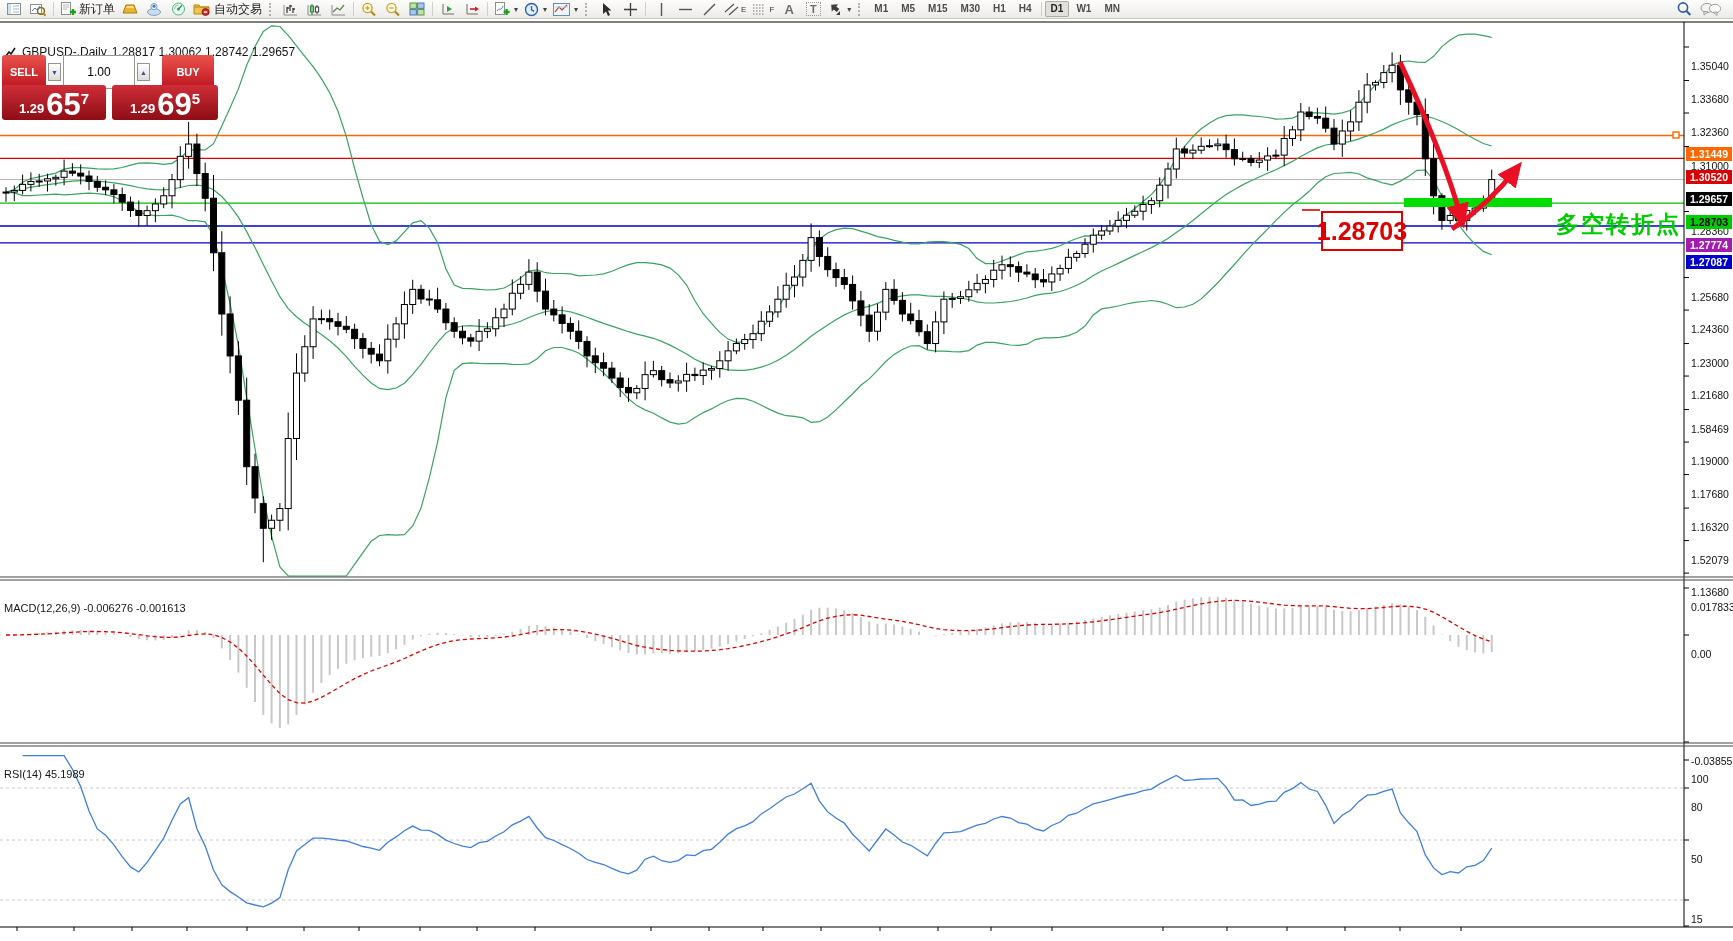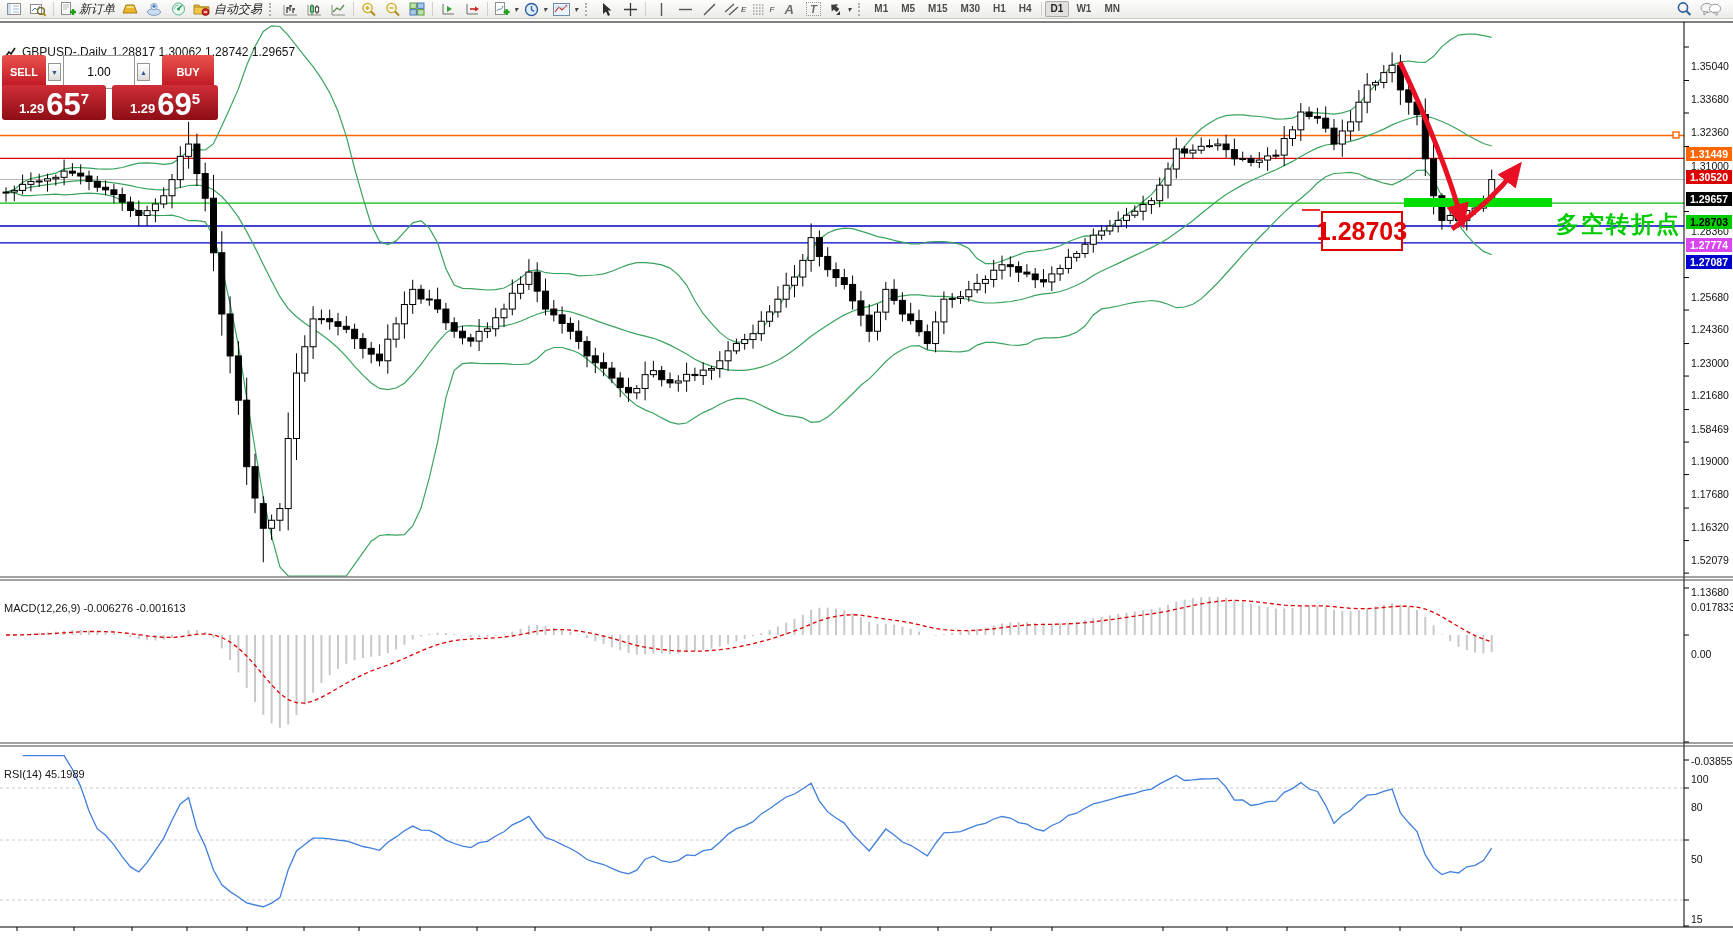--- a/index.html
+++ b/index.html
@@ -2,21 +2,21 @@
 <html><head>
 <meta charset="utf-8">
 <style>
   html,body{margin:0;padding:0;width:1733px;height:941px;overflow:hidden;
     font-family:"Liberation Sans",sans-serif;background:#fff;position:relative;}
   
   .toolbar{position:absolute;top:0;left:0;width:1733px;height:19px;
     background:linear-gradient(#fdfdfc,#ecebe8);border-bottom:1px solid #c9c6c2;
     display:flex;align-items:center;padding:0 3px;gap:2px;box-sizing:border-box;z-index:30;}
   .tb-btn{height:17px;min-width:18px;display:flex;align-items:center;justify-content:center;
-    gap:3px;padding:0 2px;border-radius:2px;font-size:11px;color:#333;white-space:nowrap;font-style:italic;}
+    gap:3px;padding:0 2px;border-radius:2px;font-size:11px;color:#333;white-space:nowrap;}
   .tb-sep{width:1px;height:14px;background:#d2cfca;margin:0 2px;}
   .tb-handle{width:3px;height:13px;border-left:2px dotted #b2afa9;margin:0 3px;}
   .tb-dd{font-size:8px;color:#444;margin-left:1px;}
   .tf-group{display:flex;align-items:center;gap:1px;}
   .tf-btn{font-size:10px;font-weight:bold;color:#4c4c4c;padding:2px 6px;border-radius:2px;height:12px;line-height:12px;}
   .tf-btn.active{background:#e2e0dc;box-shadow:inset 0 0 0 1px #aeaba6;color:#1e1e1e;}
   .tb-right{margin-left:auto;display:flex;align-items:center;gap:8px;padding-right:8px;}
   .tb-label{font-size:12px;color:#1c1c1c;}
   
   #chart-area{position:absolute;left:0;top:19px;width:1733px;height:922px;background:#fff;}
@@ -326,21 +326,21 @@
       <div class="ytick" style="top: 474.577px;">1.17680</div>
       <div class="ytick" style="top: 508.074px;">1.16320</div>
       <div class="ytick" style="top: 540.585px;">1.52079</div>
       <div class="ytick" style="top: 573.097px;">1.13680</div>
     </div>
   <div id="plabels">
       <div class="plabel" style="top: 135.446px; background: rgb(255, 102, 0); color: rgb(255, 255, 255);">1.31449</div>
       <div class="plabel" style="top: 158.328px; background: rgb(221, 0, 0); color: rgb(255, 255, 255);">1.30520</div>
       <div class="plabel" style="top: 179.583px; background: rgb(0, 0, 0); color: rgb(255, 255, 255);">1.29657</div>
       <div class="plabel" style="top: 203.08px; background: rgb(0, 204, 0); color: rgb(0, 0, 0);">1.28703</div>
-      <div class="plabel" style="top: 225.962px; background: #d946ef; color: rgb(255, 255, 255);">1.27774</div>
+      <div class="plabel" style="top: 225.962px; background: #a21caf; color: rgb(255, 255, 255);">1.27774</div>
       <div class="plabel" style="top: 242.882px; background: rgb(0, 0, 204); color: rgb(255, 255, 255);">1.27087</div>
     </div>
   <div id="dlabels"></div>
   <div id="indlabels">
       <div class="subtick" style="top: 588px;">0.017833</div>
       <div class="subtick" style="top: 635px;">0.00</div>
       <div class="subtick" style="top: 742px;">-0.038559</div>
       <div class="subtick" style="top: 760px;">100</div>
       <div class="subtick" style="top: 788px;">80</div>
       <div class="subtick" style="top: 840px;">50</div>

